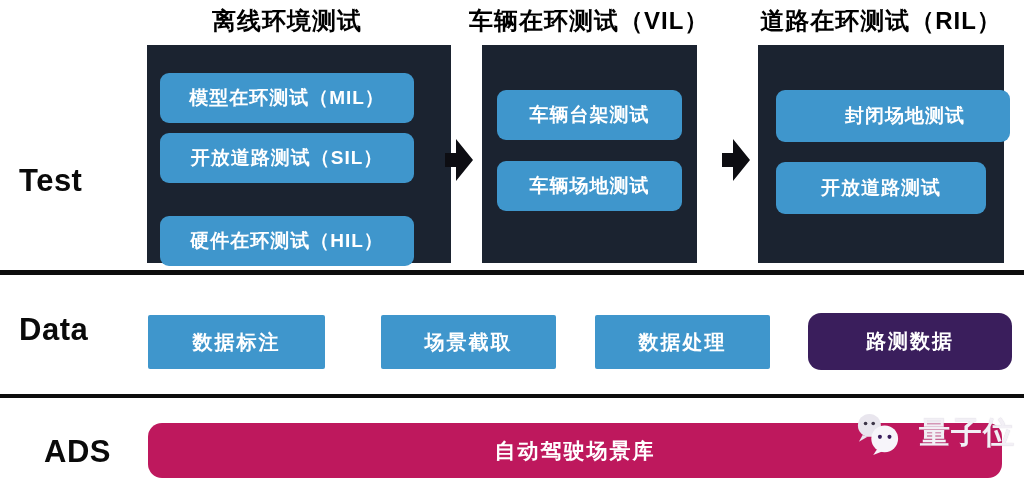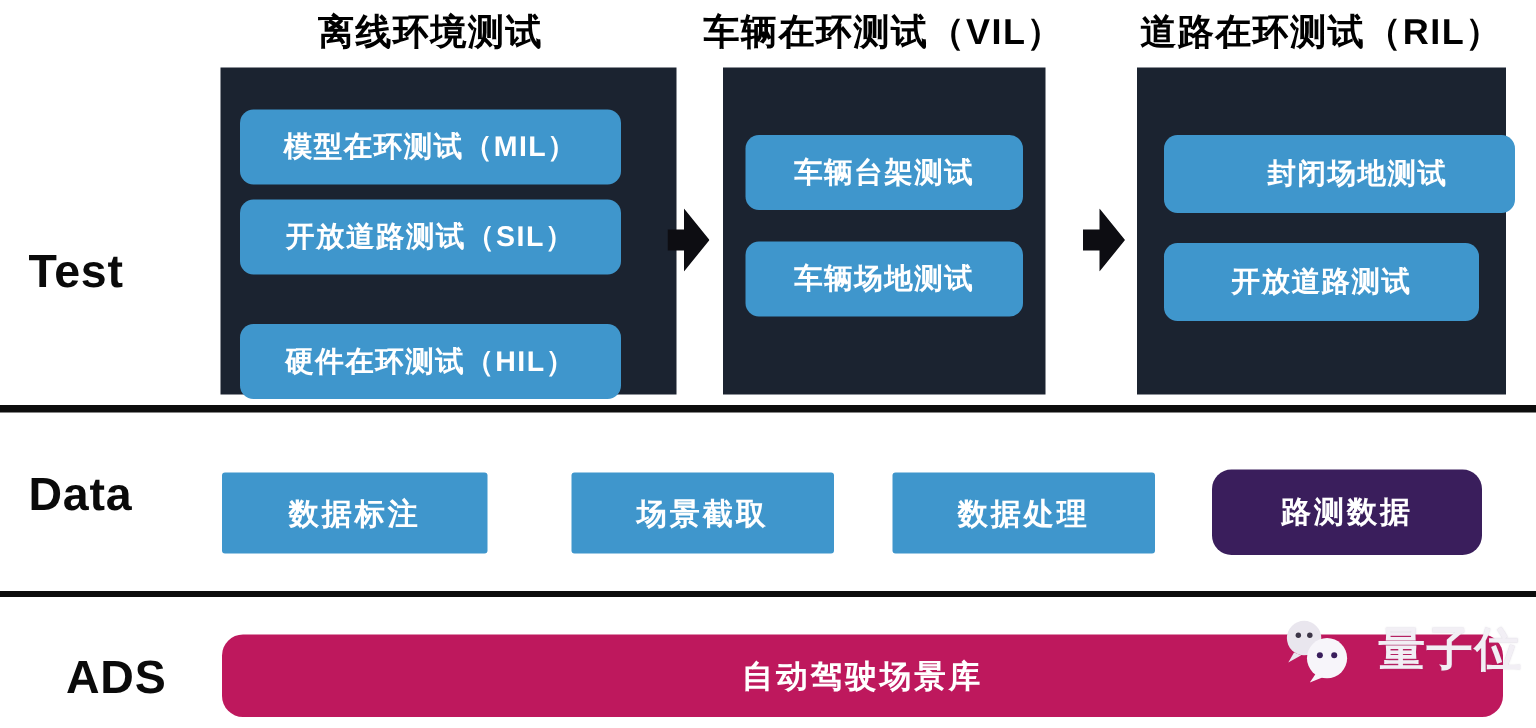--- a/index.html
+++ b/index.html
@@ -79,21 +79,21 @@
     <div class="pill" style="left:18px;top:117px;width:210px;height:52px;">开放道路测试</div>
   </div>
 
   <div class="separator" style="top:270px;height:5px;"></div>
 
   <div class="row-label" style="top:312px;">Data</div>
 
   <div class="data-box" style="left:148px;width:177px;">数据标注</div>
   <div class="data-box" style="left:381px;width:175px;">场景截取</div>
   <div class="data-box" style="left:595px;width:175px;">数据处理</div>
-  <div class="data-box purple" style="left:808px;width:180px;">路测数据</div>
+  <div class="data-box purple" style="left:808px;width:204px;">路测数据</div>
 
   <div class="separator" style="top:394px;height:4px;"></div>
 
   <div class="row-label" style="top:434px;left:24px;margin-left:20px;">ADS</div>
 
   <div class="ads-bar">
     <span>自动驾驶场景库</span>
   </div>
 
   <div class="watermark">

